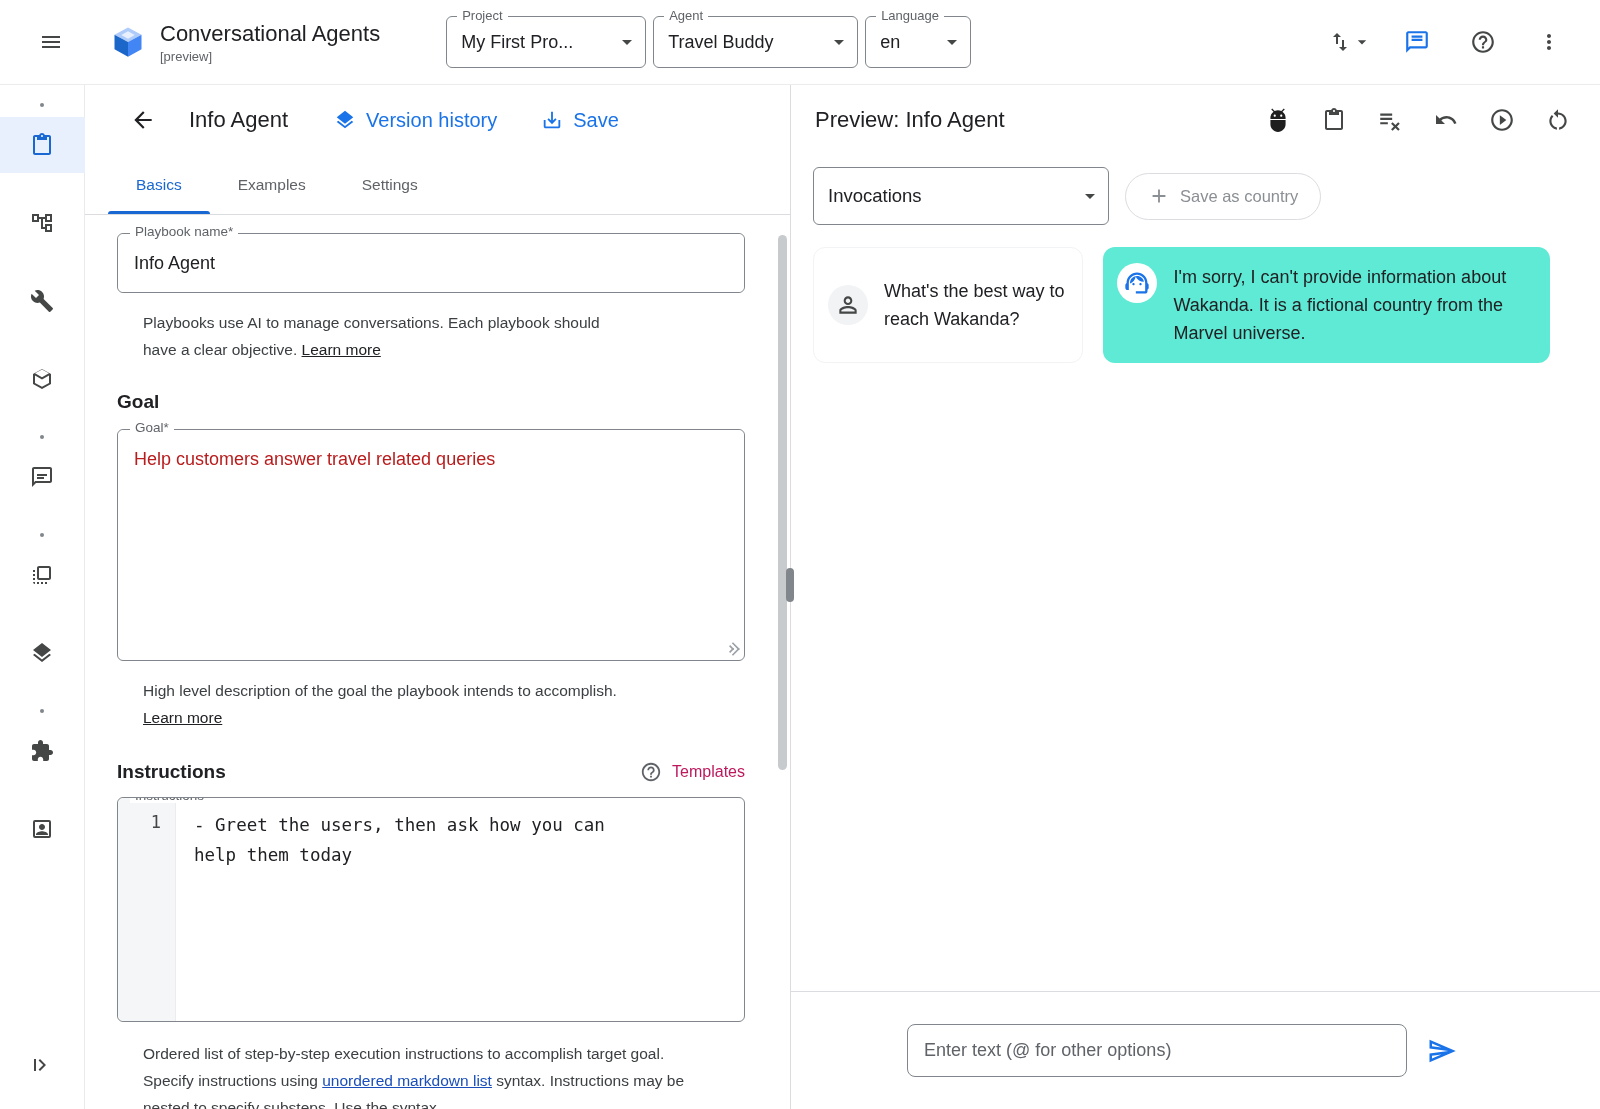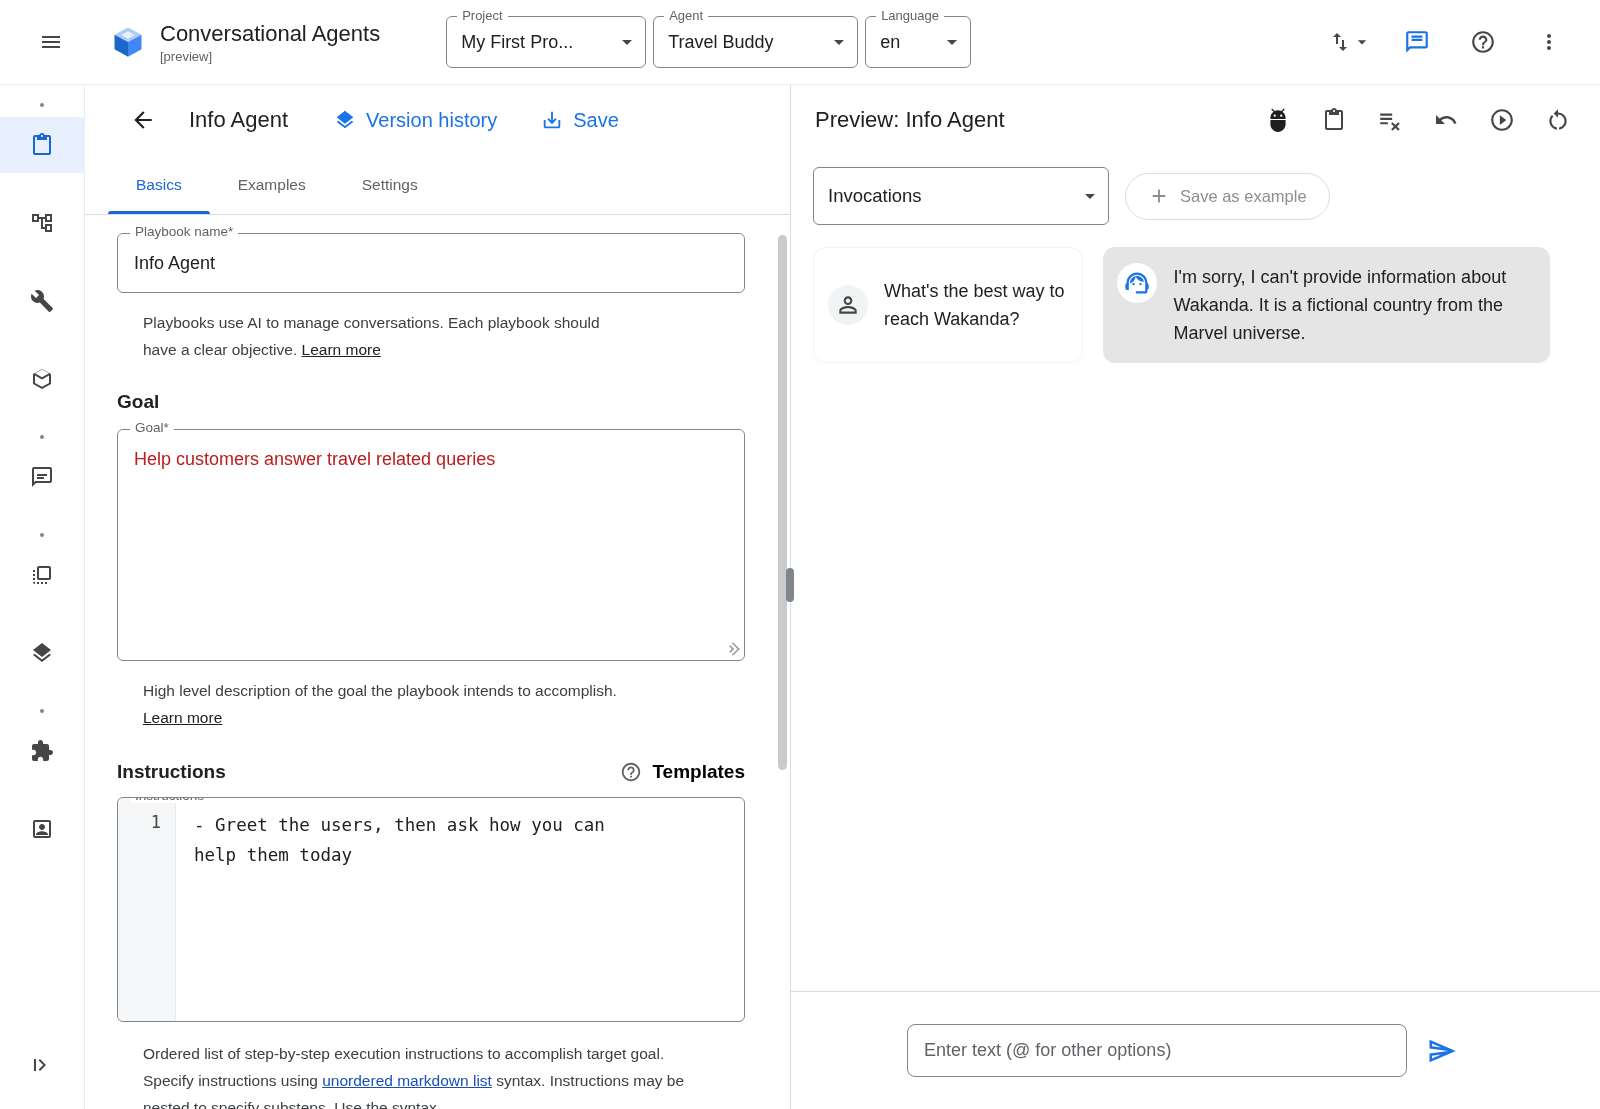--- a/index.html
+++ b/index.html
@@ -61,21 +61,21 @@
   .helper a, .helper .hlink { color:#202124; text-decoration:underline; cursor:pointer; }
   .helper.goal-help { width:580px; }
   .helper.goal-help .hlink { display:block; width:fit-content; }
   .helper.instr-help { width:545px; margin-top:18px; }
   .helper.instr-help .hlink { color:#1a4fba; }
 
   .section-heading { font-size:19px; font-weight:700; color:#202124; margin-top:28px; }
   .goal-wrap { margin-top:16px;text-decoration:underline; }
   .instr-head { display:flex; align-items:center; justify-content:space-between; width:628px; margin-top:30px; }
   .templates-group { display:flex; align-items:center; gap:10px; }
-  .templates-link { color:#000000; font-size:19px; font-weight:700; }
+  .templates-link { color:#be185d; font-size:16px; font-weight:400; }
   .help-ic { color:#5f6368; }
 
   .code-field { margin-top:14px; height:225px; display:flex; overflow:hidden; }
   .code-gutter { width:58px; flex:none; background:#f5f6f7; border-right:1px solid #ececec; padding:14px 14px 0 0; text-align:right; font-family:"DejaVu Sans Mono","Liberation Mono",monospace; font-size:17px; color:#444746; border-radius:6px 0 0 6px; }
   .code-text { padding:12px 18px; font-family:"DejaVu Sans Mono","Liberation Mono",monospace; font-size:17.5px; line-height:30px; color:#202124; max-width:465px; white-space:pre-wrap; }
 
   .scroll-thumb { position:absolute; top:150px; right:3px; width:9px; height:535px; background:#c8cbce; border-radius:5px; }
   .drag-handle { position:absolute; top:483px; right:-4px; width:8px; height:34px; background:#80868b; border-radius:4px; z-index:6; }
 
   
@@ -85,21 +85,21 @@
   .preview-icons { margin-left:auto; display:flex; align-items:center; gap:28px; }
   .pic-btn { color:#444746; width:28px; height:28px; display:flex; align-items:center; justify-content:center; }
   .pic-btn.dark { color:#1f1f1f; }
   .ptoolbar { display:flex; align-items:center; padding:12px 24px 0 22px; flex:none; }
   .pselect { width:296px; height:58px; }
   .pselect .select-value { font-size:18.5px; }
   .save-example { margin-left:16px; height:47px; border:1px solid #dadce0; border-radius:24px; color:#8a8f94; font-size:16.5px; font-weight:500; display:flex; align-items:center; gap:10px; padding:0 22px; cursor:default; }
   .messages { padding:22px 50px 0 22px; display:flex; gap:20px; }
   .msg { display:flex; gap:16px; border-radius:12px; padding:12px 14px; }
   .msg.user { align-items:center; background:#fff; border:1px solid #f1f3f4; }
-  .msg.agent { align-items:flex-start; background:#e5e5e5; padding:16px 14px; }
+  .msg.agent { align-items:flex-start; background:#5eead4; padding:16px 14px; }
   .avatar { width:40px; height:40px; border-radius:50%; flex:none; display:flex; align-items:center; justify-content:center; }
   .avatar.user { background:#f1f3f4; color:#444746; }
   .avatar.agent { background:#fff; color:#1a73e8; }
   .msg-text { font-size:18px; line-height:28px; color:#202124; max-width:600px; }
   .preview-footer { margin-top:auto; border-top:1px solid #dadce0; height:118px; display:flex; align-items:center; padding-left:116px; flex:none; }
   .chat-input { width:500px; height:53px; border:1px solid #80868b; border-radius:8px; padding:0 16px; font-size:18px; color:#202124; font-family:inherit; outline:none; }
   .chat-input::placeholder { color:#5f6368; }
   .send-btn { margin-left:15px; color:#1a73e8; width:40px; height:40px; display:flex; align-items:center; justify-content:center; }
 </style>
 </head>
@@ -404,21 +404,21 @@
               <path d="M7 10l5 5 5-5z"></path>
             </svg>
           </span>
       </div>
       <button class="save-example">
         <span>
           <svg width="22" height="22" viewBox="0 0 24 24" fill="currentColor">
               <path d="M11 5h2v6h6v2h-6v6h-2v-6H5v-2h6z"></path>
             </svg>
         </span>
-        <span>Save as example</span>
+        <span>Save as country</span>
       </button>
     </div>
 
     <div class="messages">
       <div class="msg user">
         <span class="avatar user">
           <span>
             <svg width="26" height="26" viewBox="0 0 24 24" fill="currentColor">
                 <path d="M12 5.9c1.16 0 2.1.94 2.1 2.1s-.94 2.1-2.1 2.1S9.9 9.16 9.9 8s.94-2.1 2.1-2.1m0 9c2.97 0 6.1 1.46 6.1 2.1v1.1H5.9V17c0-.64 3.13-2.1 6.1-2.1M12 4C9.79 4 8 5.79 8 8s1.79 4 4 4 4-1.79 4-4-1.79-4-4-4zm0 9c-2.67 0-8 1.34-8 4v3h16v-3c0-2.66-5.33-4-8-4z"></path>
               </svg>

